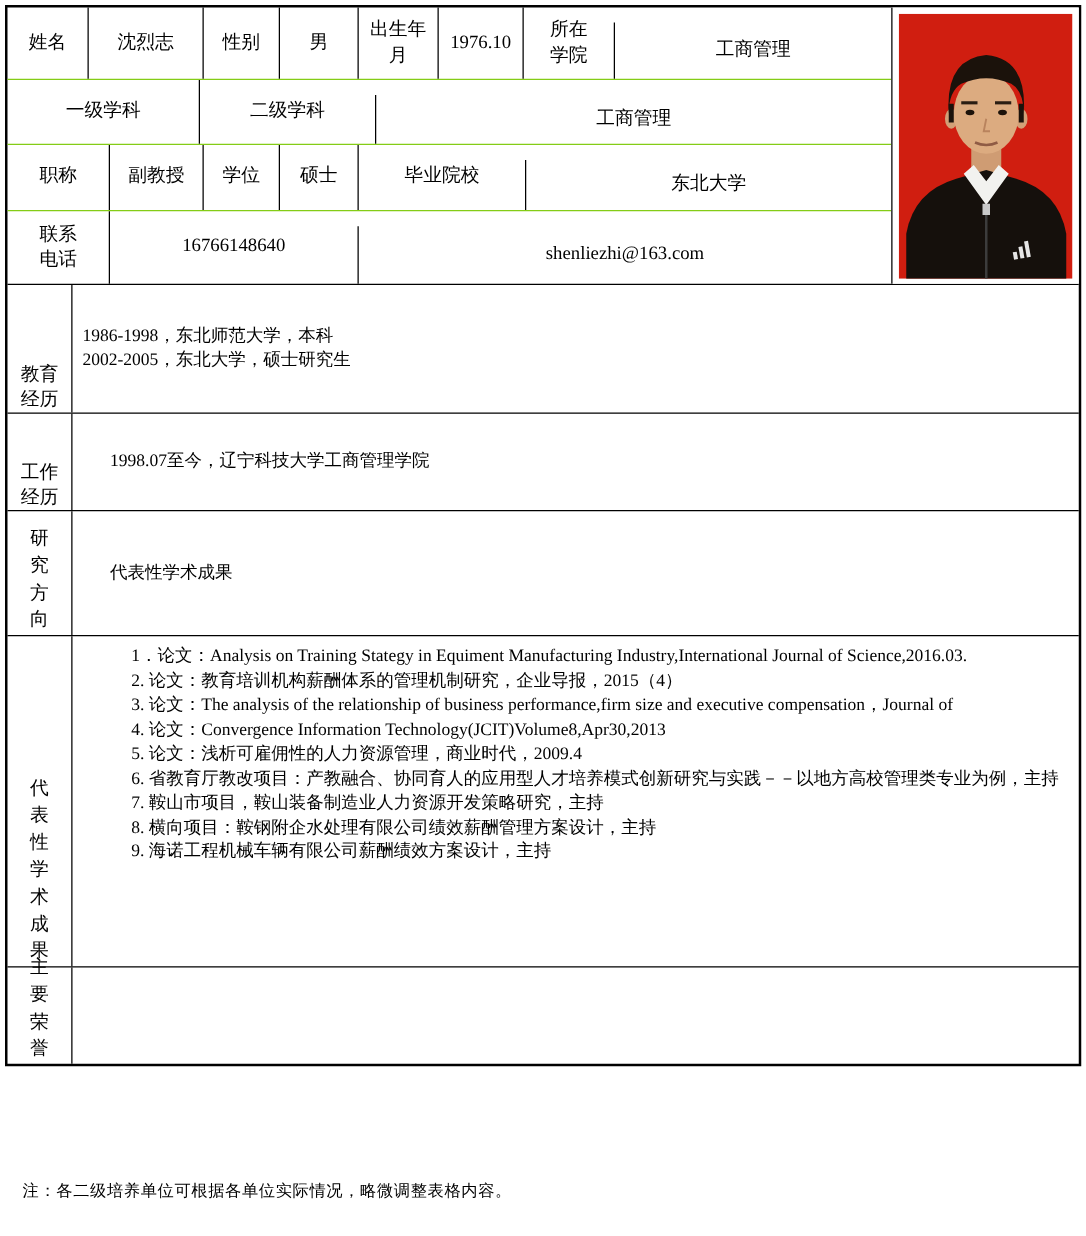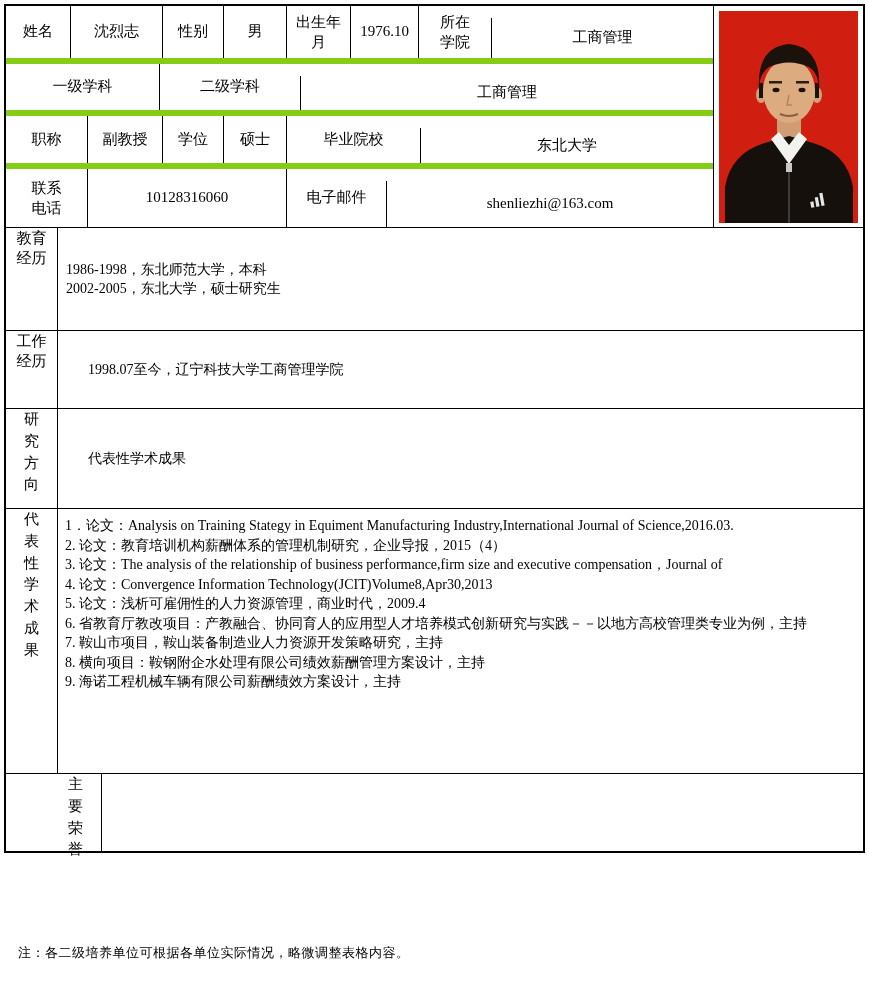--- a/index.html
+++ b/index.html
@@ -12,21 +12,21 @@
   .page { position:relative; width:869px; height:989px; background:#fff; }
 
   .tbl {
     position:absolute; left:4px; top:4px; width:861px;
     border:2px solid #000; background:#fff;
   }
 
   
   .top { display:flex; border-bottom:1px solid #000; }
   .top-left { width:707px; }
-  .hrow { display:flex; border-bottom:6px solid #84cc16; }
+  .hrow { display:flex; border-bottom:1px solid #84cc16; }
   .hrow:last-child { border-bottom:none; }
   .h58{height:58px}.h52{height:52px}.h53{height:53px}.h59{height:58px}
   .cell {
     display:flex; align-items:center; justify-content:center;
     text-align:center; font-size:15px; line-height:1.3; overflow:hidden;
   }
   .cell + .cell { border-left:1px solid #000; }
   .grow { flex:1;margin-top:12px; }
   
   .w64{width:64px}.w92{width:92px}.w61{width:61px}.w63{width:63px}
@@ -44,34 +44,34 @@
   .wrap2{ width:2.2em; line-height:1.35; }
   .wrap3{ width:3.3em; line-height:1.35; }
 
   .photo-cell {
     flex:1; border-left:1px solid #000; background:#fff;
     display:flex; align-items:center; justify-content:center;
   }
 
   
   .srow { display:flex; border-bottom:1px solid #000; }
-  .srow:last-child { border-bottom:none;margin-left:44px; }
+  .srow:last-child { border-bottom:none; }
   .labelcell {
     width:52px; border-right:1px solid #000; flex:none;
-    display:flex; align-items:flex-start; justify-content:center;
+    display:flex; align-items:flex-end; justify-content:center;
     font-size:15px;
   }
   .content {
     flex:1; font-size:14px; line-height:19px;
     display:flex; flex-direction:column; justify-content:center;
     padding:4px 8px; white-space:pre-line; overflow:hidden;
   }
   .content.topalign { justify-content:flex-start; }
   .content.indent { padding-left:30px; }
-  .content.just { text-align:justify; padding:7px 6px 4px 7px; line-height:19.5px; }
+  .content.just { text-align:justify; padding:7px 6px 4px 7px; line-height:19.5px;margin-left:40px; }
   .h103{height:103px}.h78{height:78px}.h100{height:100px}
   .h265{height:265px}.h74{height:74px}.h77{height:77px}
 
   .note {
     position:absolute; left:18px; top:944px;
     font-size:13px; letter-spacing:0.5px;
   }
 </style>
 </head>
 <body>
@@ -140,24 +140,21 @@
           <div class="cell grow">
               <span>东北大学</span>
             </div>
         </div>
 
         <div class="hrow h59">
           <div class="cell w81">
               <span class="wrap2">联系电话</span>
             </div>
           <div class="cell w199">
-              <span>10128316060</span>
-            </div>
-          <div class="cell w100">
-              <span>电子邮件</span>
+              <span>16766148640</span>
             </div>
           <div class="cell grow">
               <span>shenliezhi@163.com</span>
             </div>
         </div>
       </div>
 
       <div class="photo-cell">
         <svg width="139" height="212" viewBox="0 0 139 212" xmlns="http://www.w3.org/2000/svg">
           <rect width="139" height="212" fill="#d01e10"></rect>

